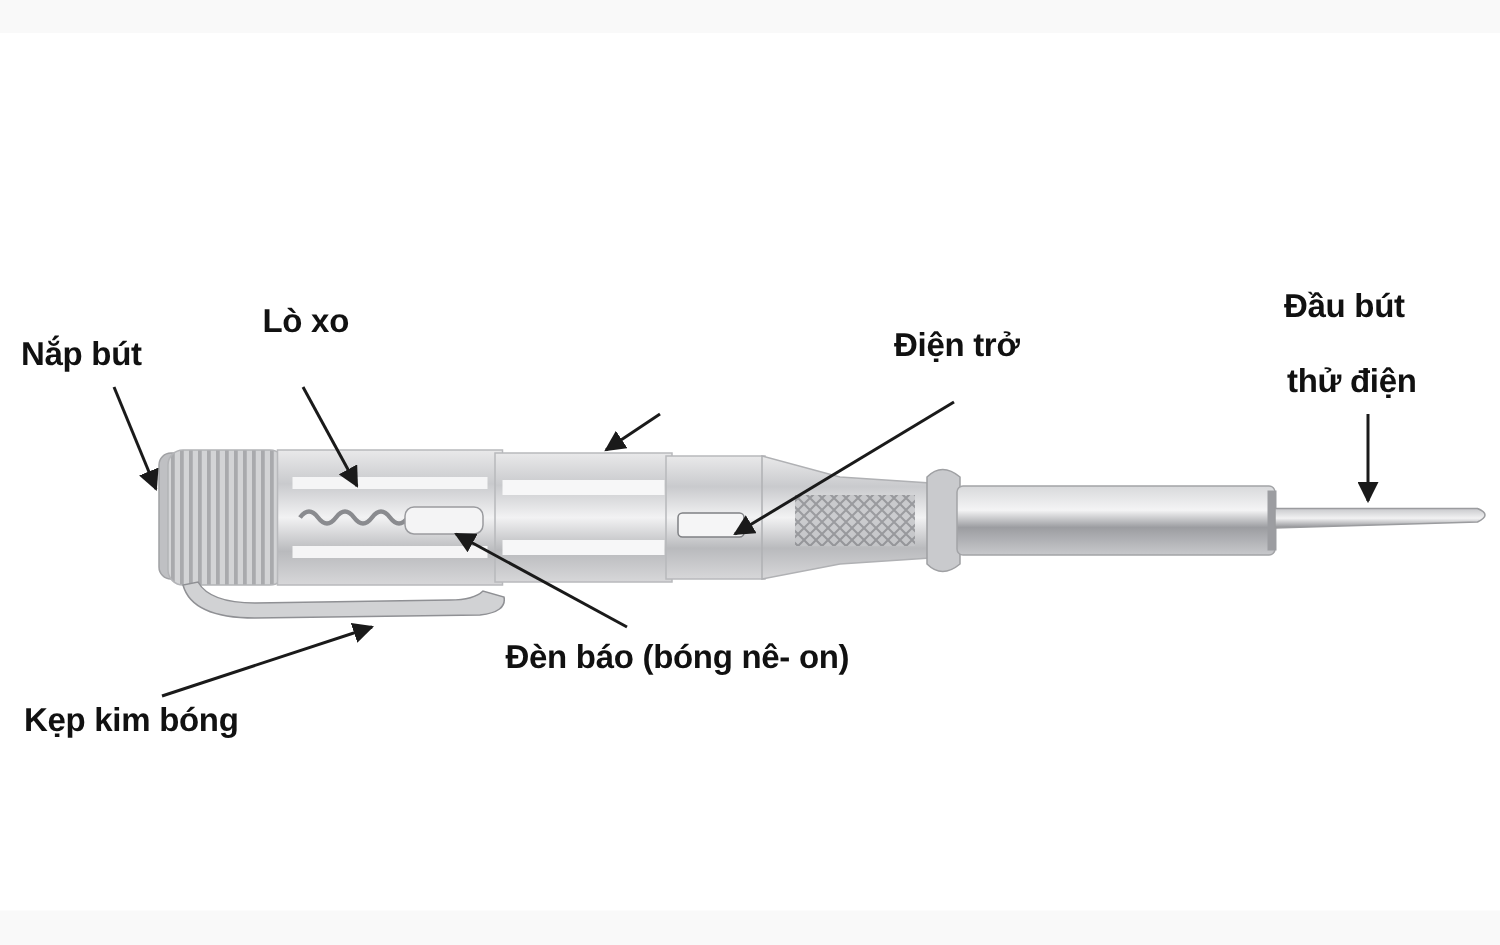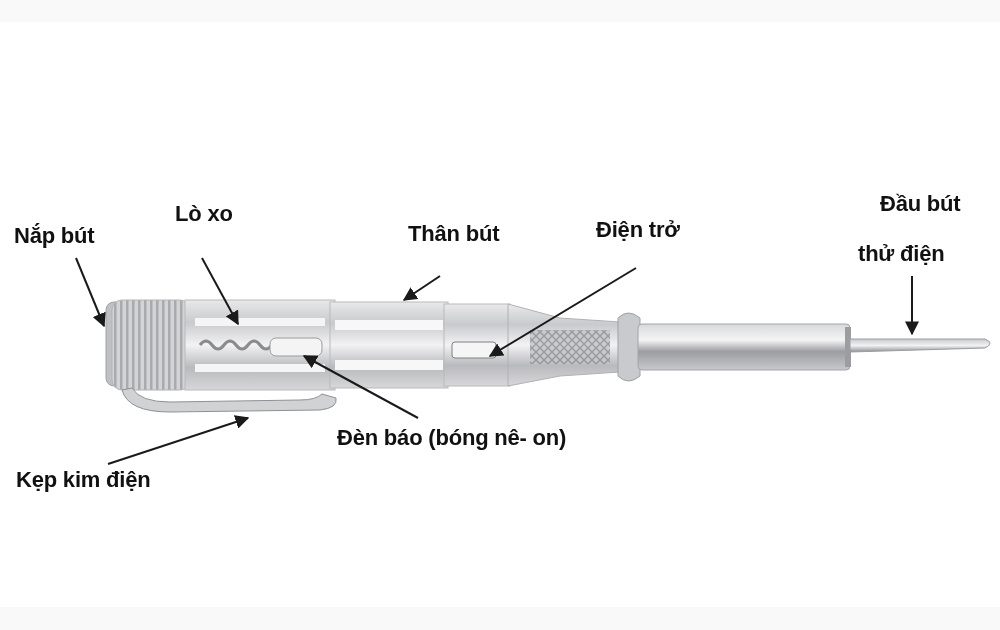--- a/index.html
+++ b/index.html
@@ -92,19 +92,18 @@
     <line x1="202" y1="258" x2="238" y2="324" stroke="#1a1a1a" stroke-width="2" marker-end="url(#arrowHead)"></line>
     <line x1="440" y1="276" x2="404" y2="300" stroke="#1a1a1a" stroke-width="2" marker-end="url(#arrowHead)"></line>
     <line x1="636" y1="268" x2="490" y2="356" stroke="#1a1a1a" stroke-width="2" marker-end="url(#arrowHead)"></line>
     <line x1="912" y1="276" x2="912" y2="334" stroke="#1a1a1a" stroke-width="2" marker-end="url(#arrowHead)"></line>
     <line x1="418" y1="418" x2="304" y2="356" stroke="#1a1a1a" stroke-width="2" marker-end="url(#arrowHead)"></line>
     <line x1="108" y1="464" x2="248" y2="418" stroke="#1a1a1a" stroke-width="2" marker-end="url(#arrowHead)"></line>
   </svg>
 
   <div class="label" style="left:14px; top:222px;">Nắp bút</div>
   <div class="label" style="left:175px; top:200px;">Lò xo</div>
-  <div class="label" style="left:408px; top:220px;">Thân bút</div>
   <div class="label" style="left:596px; top:216px;">Điện trở</div>
-  <div class="label" style="left:880px; top:190px;">Đầu bút</div>
+  <div class="label" style="left:856px; top:190px;">Đầu bút</div>
   <div class="label" style="left:858px; top:240px;">thử điện</div>
   <div class="label" style="left:337px; top:424px;">Đèn báo (bóng nê- on)</div>
-  <div class="label" style="left:16px; top:466px;">Kẹp kim điện</div>
+  <div class="label" style="left:16px; top:466px;">Kẹp kim bóng</div>
 </div>
 
 </body></html>

